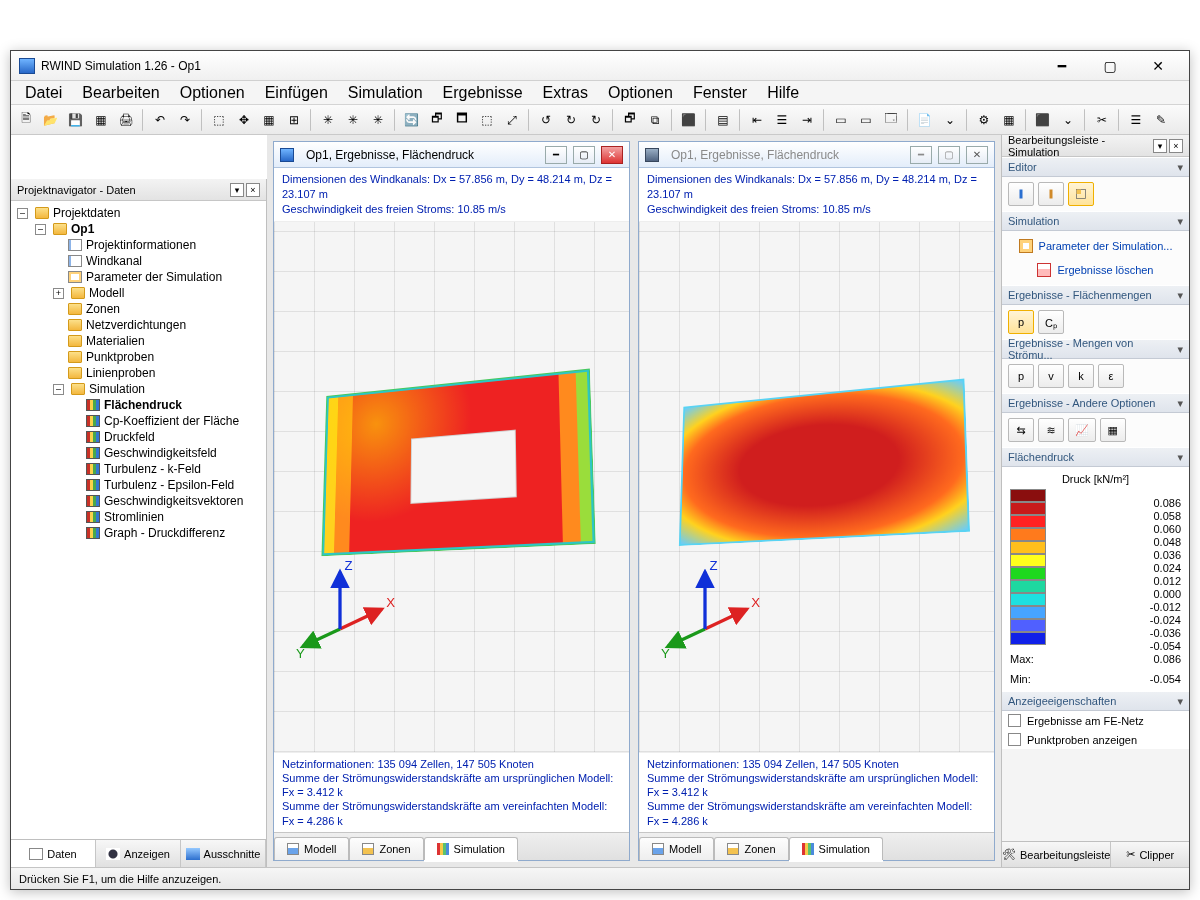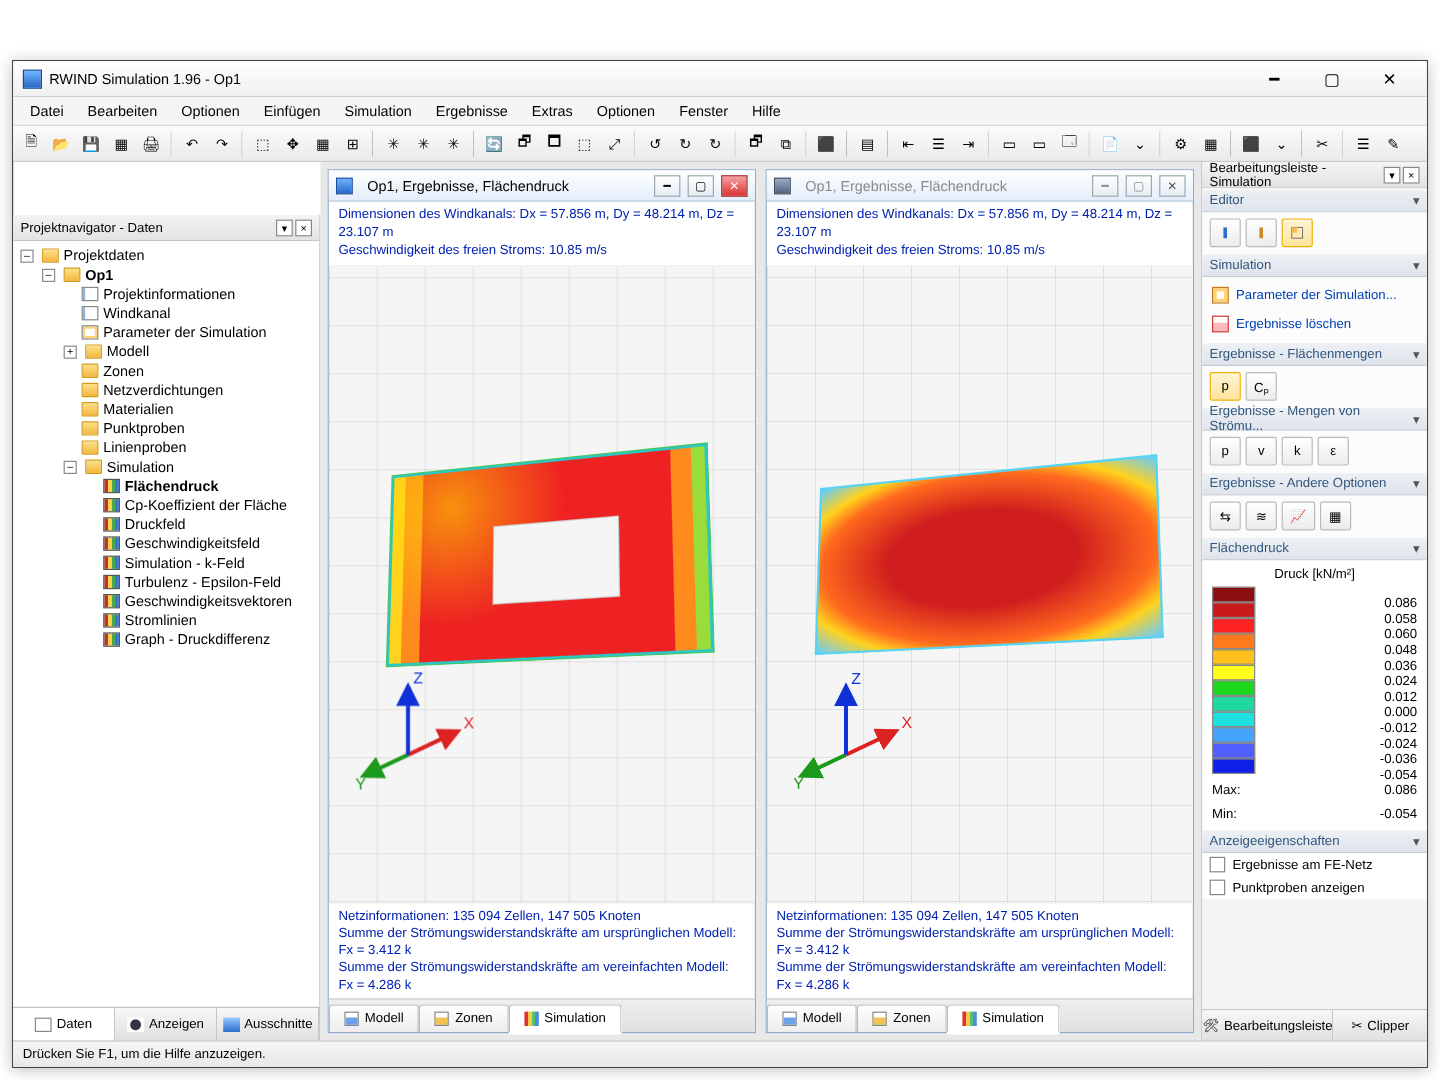--- a/index.html
+++ b/index.html
@@ -5,21 +5,21 @@
   * { box-sizing: border-box; margin: 0; padding: 0; font-family: "Segoe UI", Tahoma, sans-serif; }
   body { background: #fff; width: 1200px; height: 900px; overflow: hidden; font-size: 12px; color: #000; }
   .app { position: absolute; left: 10px; top: 50px; width: 1180px; height: 840px; border: 1px solid #444; background: #fff; display: flex; flex-direction: column; box-shadow: 0 2px 12px rgba(0,0,0,.25); }
   
   .titlebar { height: 30px; display: flex; align-items: center; padding: 0 8px; background: linear-gradient(#fff,#f0f0f0); border-bottom: 1px solid #d0d0d0; }
   .t-icon { width:16px; height:16px; background: linear-gradient(#6fb4ff,#2868c8); border:1px solid #1a4a94; margin-right:6px;}
   .titlebar .title { flex:1; font-size:12px; }
   .win-btns { display:flex; gap:2px;}
   .win-btn { width:46px; height:22px; display:flex; align-items:center; justify-content:center; font-family:sans-serif; font-size:14px; }
   
-  .menubar { height:24px; display:flex; align-items:center; padding:0 4px; border-bottom:1px solid #d4d4d4; background:#f5f5f5; font-size:12px;}
+  .menubar { height:24px; display:flex; align-items:center; padding:0 4px; border-bottom:1px solid #d4d4d4; background:#f5f5f5; font-size:16px;}
   .menubar span { padding:3px 10px; }
   
   .toolbar { height:30px; display:flex; align-items:center; padding:0 4px; gap:3px; border-bottom:1px solid #c9c9c9; background:linear-gradient(#fbfbfb,#eaeaea); overflow:hidden;}
   .tb-btn { width:22px; height:22px; border:1px solid transparent; border-radius:2px; display:flex; align-items:center; justify-content:center; font-size:12px;}
   .tb-btn.sep { width:2px; height:22px; border:none; border-left:1px solid #c0c0c0; margin:0 2px;}
   
   .body { flex:1; display:flex; min-height:0; }
   .leftpanel { width:256px; display:flex; flex-direction:column; border-right:1px solid #bfbfbf;margin-top:44px; }
   .panel-head { height:22px; background:linear-gradient(#f3f3f3,#e3e3e3); border-bottom:1px solid #c6c6c6; display:flex; align-items:center; padding:0 6px; font-size:11px;}
   .panel-head .pin { margin-left:auto; display:flex; gap:2px;}
@@ -105,21 +105,21 @@
   
   .status { height:22px; border-top:1px solid #c4c4c4; background:linear-gradient(#f6f6f6,#e8e8e8); display:flex; align-items:center; padding:0 8px; font-size:11px;}
 </style>
 </head>
 <body>
 
 <div class="app">
 
   <div class="titlebar">
     <div class="t-icon"></div>
-    <div class="title">RWIND Simulation 1.96 - Op1</div>
+    <div class="title">RWIND Simulation 1.26 - Op1</div>
     <div class="win-btns">
       <div class="win-btn">━</div>
       <div class="win-btn">▢</div>
       <div class="win-btn">✕</div>
     </div>
   </div>
 
   <div class="menubar" id="menu">
       <span>Datei</span>
       <span>Bearbeiten</span>
@@ -283,21 +283,21 @@
                     <span>Druckfeld</span>
                   </li>
                   <li>
                     <span class="noexp"></span>
                     <span class="ic sim"></span>
                     <span>Geschwindigkeitsfeld</span>
                   </li>
                   <li>
                     <span class="noexp"></span>
                     <span class="ic sim"></span>
-                    <span>Simulation - k-Feld</span>
+                    <span>Turbulenz - k-Feld</span>
                   </li>
                   <li>
                     <span class="noexp"></span>
                     <span class="ic sim"></span>
                     <span>Turbulenz - Epsilon-Feld</span>
                   </li>
                   <li>
                     <span class="noexp"></span>
                     <span class="ic sim"></span>
                     <span>Geschwindigkeitsvektoren</span>
@@ -467,21 +467,21 @@
               <svg viewBox="0 0 16 16">
                 <rect x="2" y="2" width="12" height="12" fill="none" stroke="#666"></rect>
                 <rect x="2" y="2" width="6" height="6" fill="#f3c250"></rect>
               </svg>
             </div>
         </div>
         <div class="section-head">
             <span>Simulation</span>
             <span class="arrow">▾</span>
           </div>
-        <div class="section-body" style="flex-direction:column; align-items:flex-start;" id="simlinks">
+        <div class="section-body" style="flex-direction:column; align-items:center;" id="simlinks">
             <div class="sim-link">
               <span class="sic params"></span>
               <span>Parameter der Simulation...</span>
             </div>
             <div class="sim-link">
               <span class="sic clear"></span>
               <span>Ergebnisse löschen</span>
             </div>
           </div>
         <div class="section-head">

